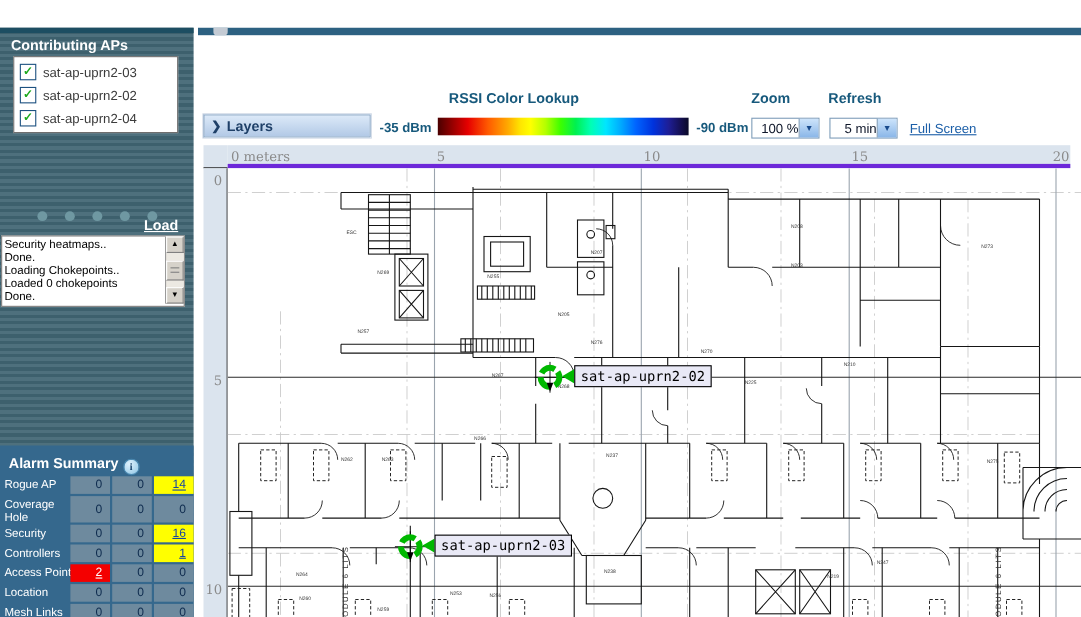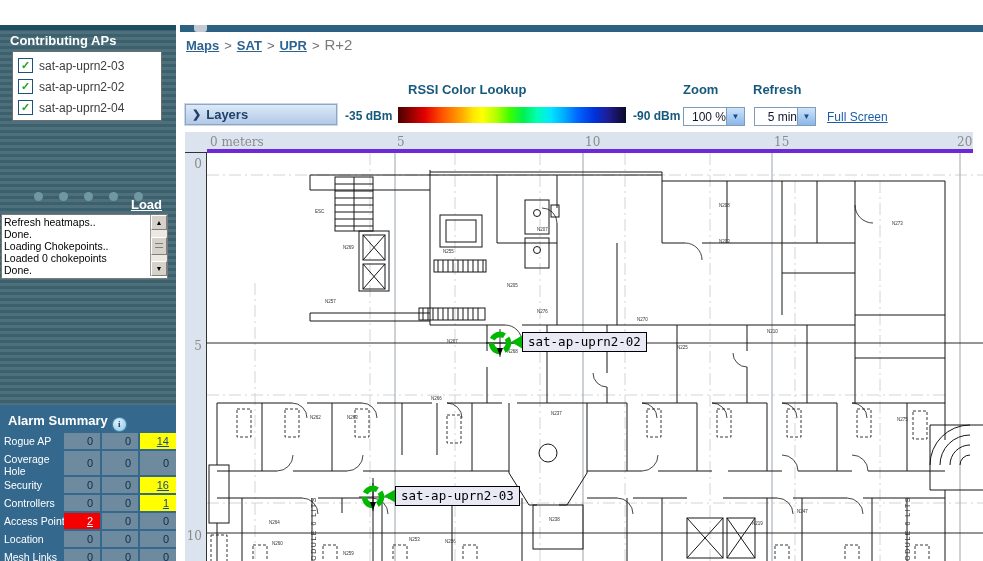--- a/index.html
+++ b/index.html
@@ -95,21 +95,21 @@
         </div>
       </div>
     <div class="dot" style="left:34px"></div>
     <div class="dot" style="left:59px"></div>
     <div class="dot" style="left:84px"></div>
     <div class="dot" style="left:109px"></div>
     <div class="dot" style="left:134px"></div>
     <a id="load-link" href="#">Load</a>
     <div id="status-box">
       <div id="status-lines">
-          <div>Refresh heatmaps..</div>
+          <div>Security heatmaps..</div>
           <div>Done.</div>
           <div>Loading Chokepoints..</div>
           <div>Loaded 0 chokepoints</div>
           <div>Done.</div>
         </div>
       <div id="status-scroll">
         <div class="sbtn" style="top:0">▲</div>
         <div id="sthumb"></div>
         <div class="sbtn" style="bottom:0">▼</div>
       </div>
@@ -213,23 +213,20 @@
               <span>0</span>
             </div>
           </div>
         </div>
     </div>
   </div>
 
   <div id="main-topbar"></div>
   <div id="collapse-tab"></div>
 
-  <div id="breadcrumb">
-    <a href="#">Maps</a><span class="bc-sep">&gt;</span><a href="#">SAT</a><span class="bc-sep">&gt;</span><a href="#">UPR</a><span class="bc-sep">&gt;</span><span id="bc-current">R+2</span>
-  </div>
 
   <div class="hdr" style="left:408px">RSSI Color Lookup</div>
   <div class="hdr" style="left:683px">Zoom</div>
   <div class="hdr" style="left:753px">Refresh</div>
 
   <div id="layers-btn">
     <span class="chev">❯</span>
     <span>Layers</span>
   </div>
 

